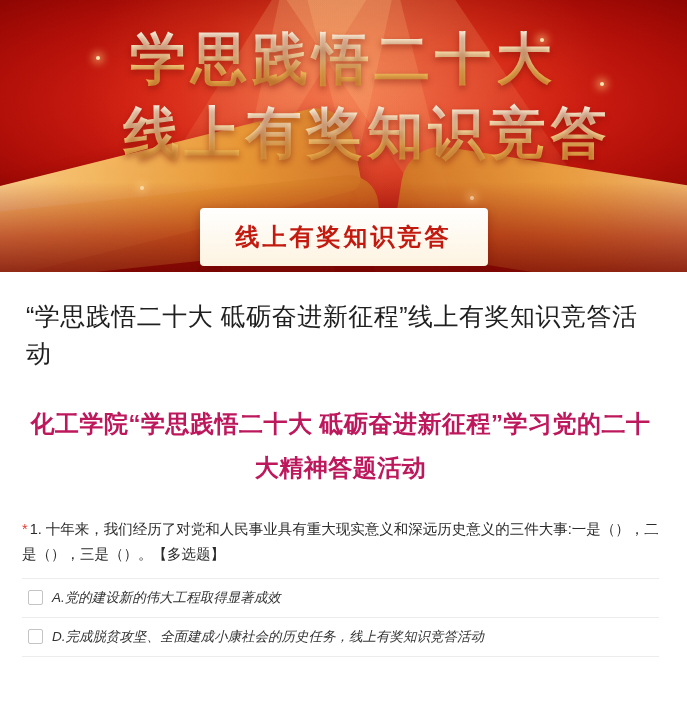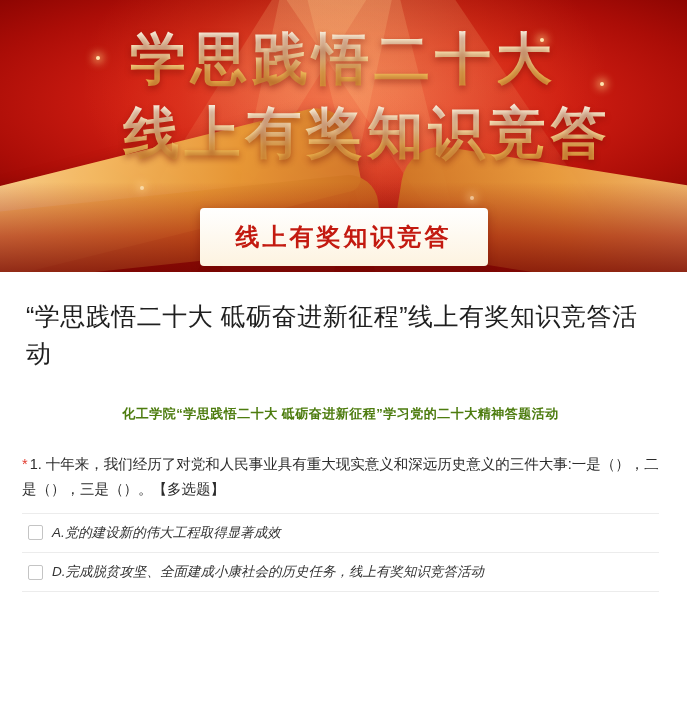--- a/index.html
+++ b/index.html
@@ -158,23 +158,23 @@
     font-size: 25px;
     line-height: 1.48;
     color: #1f1f1f;
     font-weight: normal;
     margin: 0 0 6px 4px;
     letter-spacing: 0.5px;
   }
   .section-heading {
     margin-top: 30px;
     text-align: center;
-    color: #4d7c0f;
+    color: #be185d;
     font-weight: bold;
-    font-size: 13px;
+    font-size: 24px;
     line-height: 1.85;
     letter-spacing: 0.5px;
   }
 
   .question-block {
     margin-top: 26px;
   }
   .question-text {
     font-size: 14.5px;
     line-height: 1.75;

